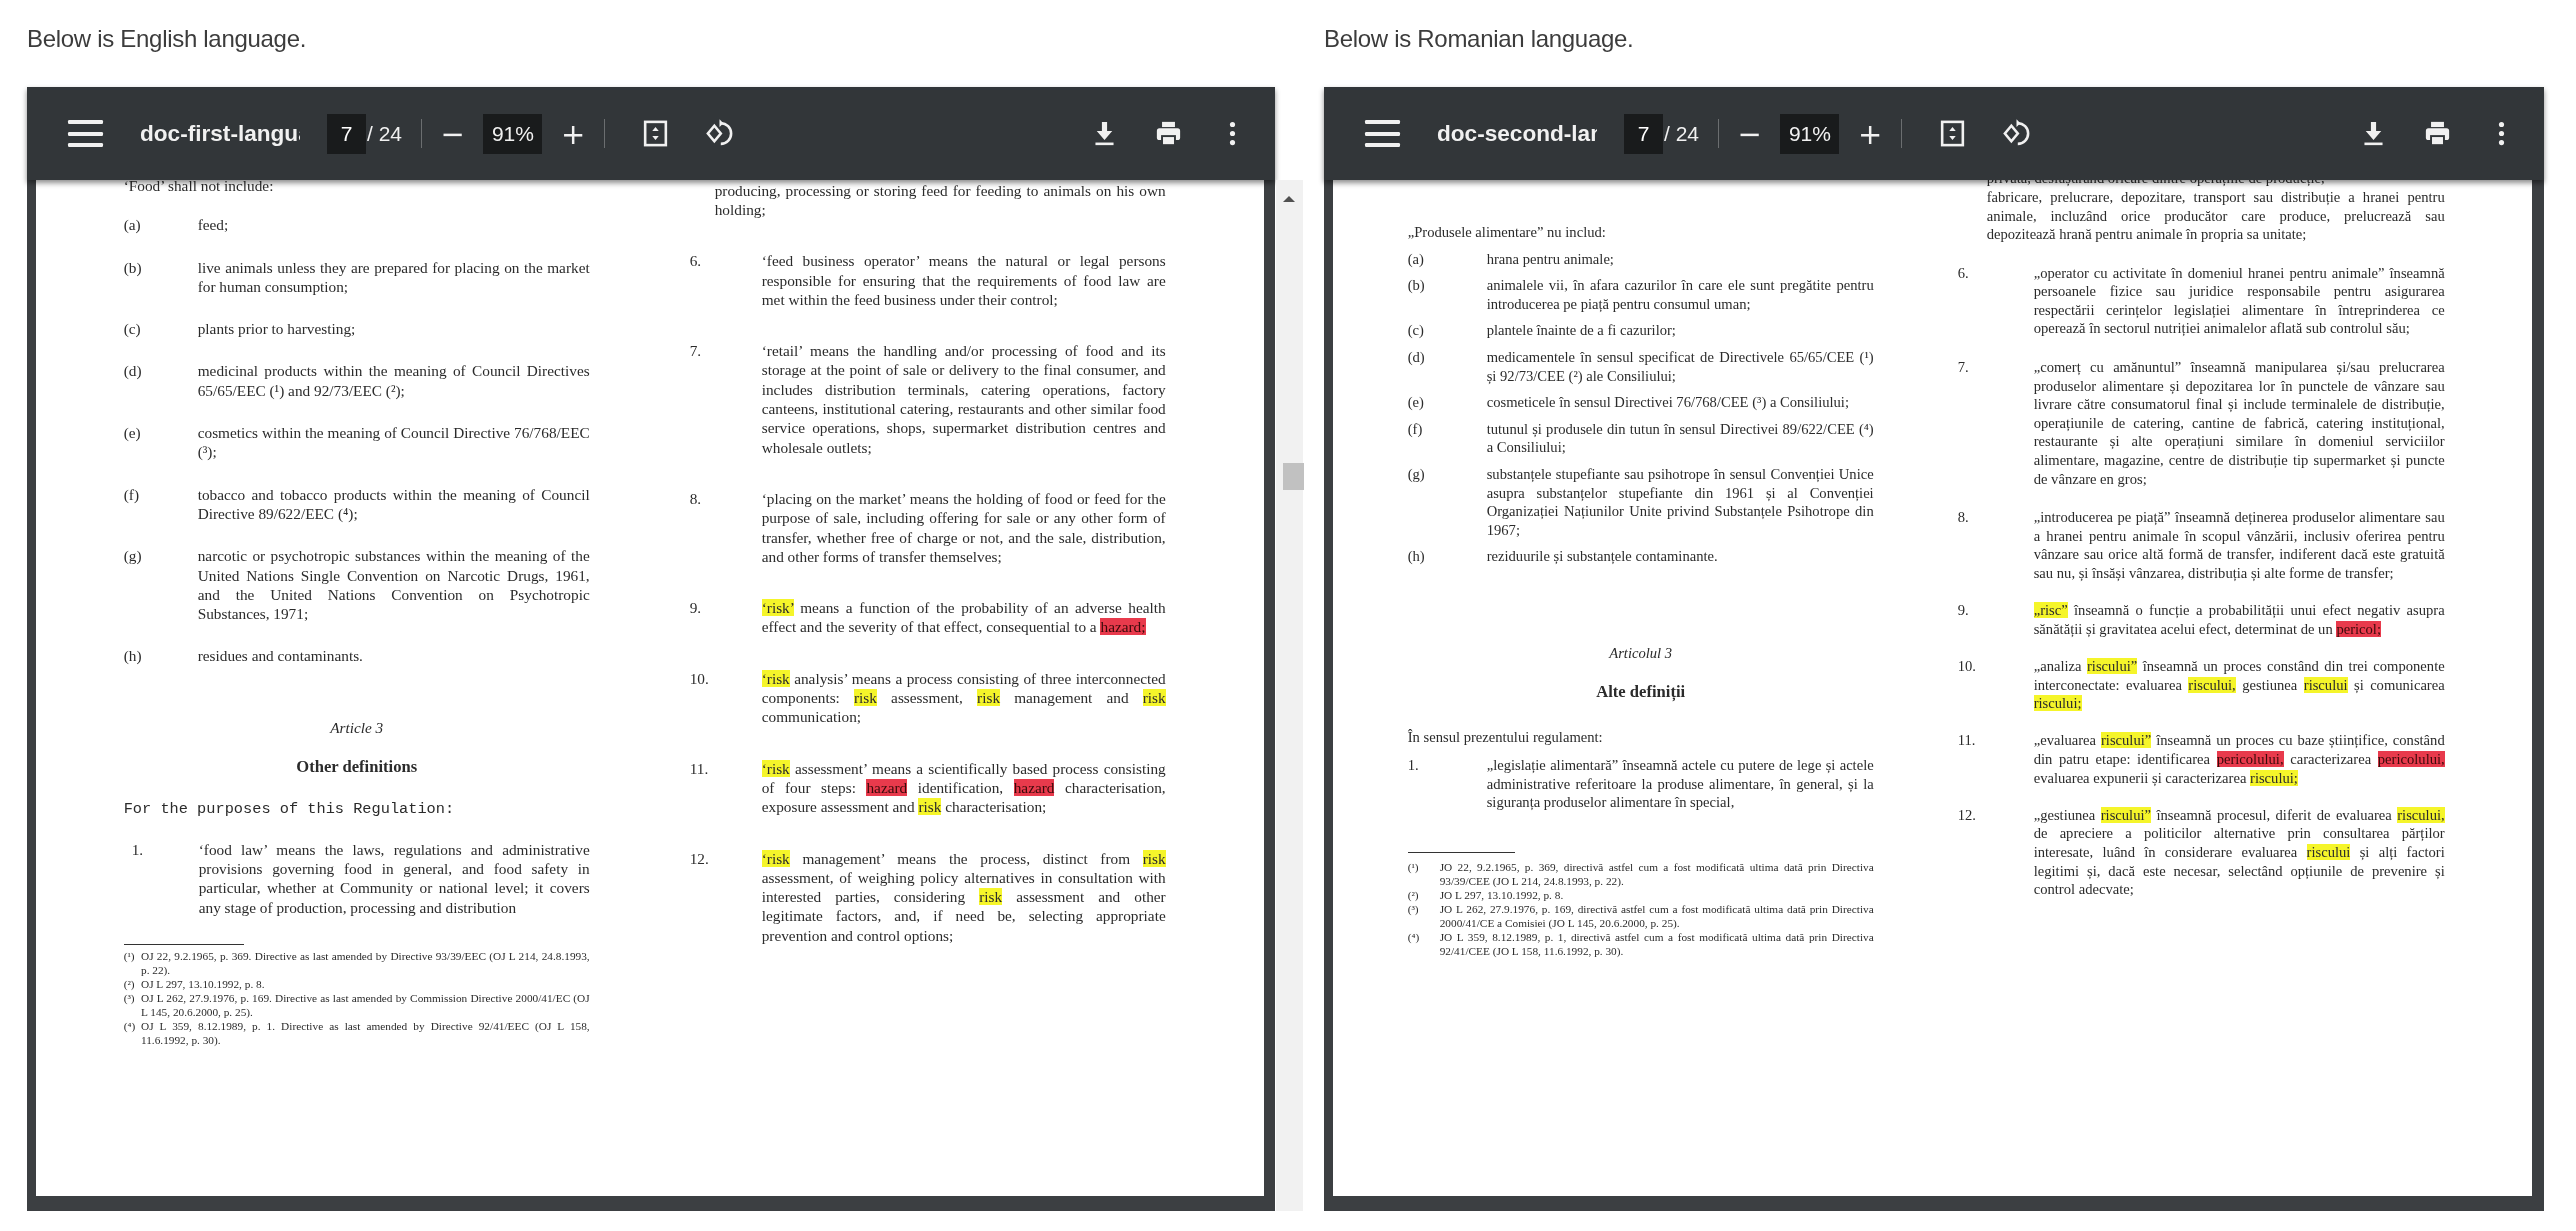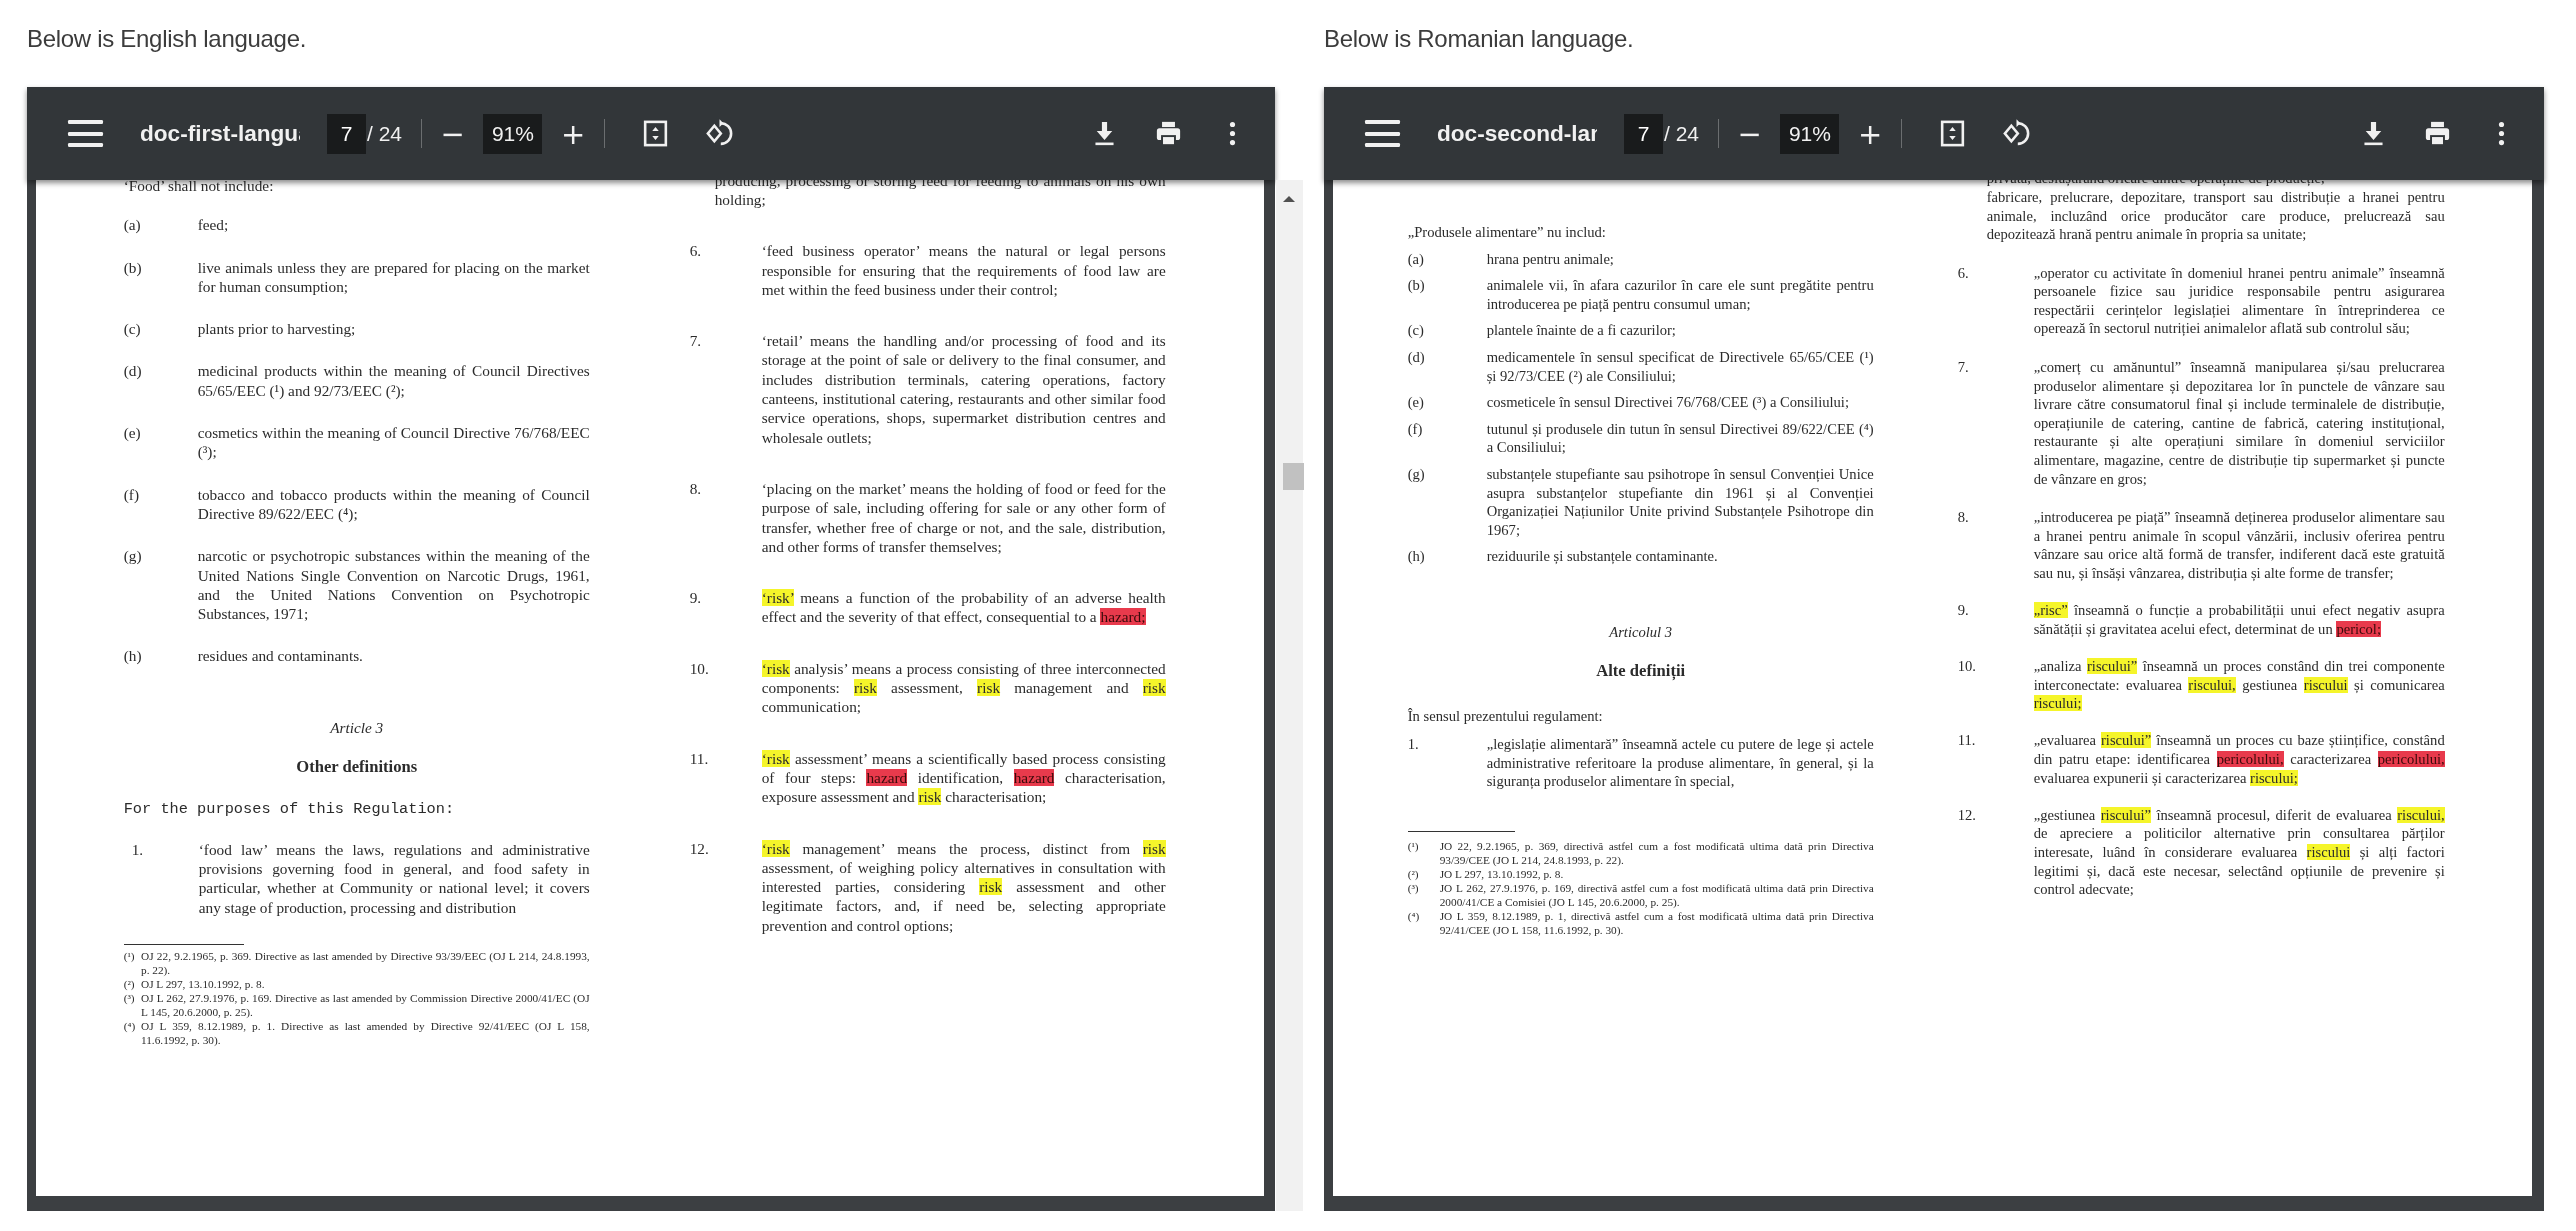--- a/index.html
+++ b/index.html
@@ -180,21 +180,21 @@
       <div class="fn">
           <span class="lbl" style="width:17.3px;">(³)</span>
           <span class="txt">OJ L 262, 27.9.1976, p. 169. Directive as last amended by Commission Directive 2000/41/EC (OJ L 145, 20.6.2000, p. 25).</span>
         </div>
       <div class="fn">
           <span class="lbl" style="width:17.3px;">(⁴)</span>
           <span class="txt">OJ L 359, 8.12.1989, p. 1. Directive as last amended by Directive 92/41/EEC (OJ L 158, 11.6.1992, p. 30).</span>
         </div>
     </div>
 
-    <div class="doc" style="left:654px; top:0px; width:476px;">
+    <div class="doc" style="left:654px; top:10px; width:476px;">
       <p style="margin-top:-9.3px; padding-left:25px;">producing, processing or storing feed for feeding to animals on his own holding;</p>
       <div class="item" style="margin-top:32px;">
           <span class="lbl" style="width:25px;">6.</span>
           <span class="txt">‘feed business operator’ means the natural or legal persons responsible for ensuring that the requirements of food law are met within the feed business under their control;</span>
         </div>
       <div class="item" style="margin-top:32px;">
           <span class="lbl" style="width:25px;">7.</span>
           <span class="txt">‘retail’ means the handling and/or processing of food and its storage at the point of sale or delivery to the final consumer, and includes distribution terminals, catering operations, factory canteens, institutional catering, restaurants and other similar food service operations, shops, supermarket distribution centres and wholesale outlets;</span>
         </div>
       <div class="item" style="margin-top:32px;">
@@ -308,21 +308,21 @@
           <span class="txt">tutunul și produsele din tutun în sensul Directivei 89/622/CEE (⁴) a Consiliului;</span>
         </div>
       <div class="item" style="margin-top:8px;">
           <span class="lbl" style="width:32px;">(g)</span>
           <span class="txt">substanțele stupefiante sau psihotrope în sensul Convenției Unice asupra substanțelor stupefiante din 1961 și al Convenției Organizației Națiunilor Unite privind Substanțele Psihotrope din 1967;</span>
         </div>
       <div class="item" style="margin-top:8px;">
           <span class="lbl" style="width:32px;">(h)</span>
           <span class="txt">reziduurile și substanțele contaminante.</span>
         </div>
-      <p class="art-num" style="margin-top:57px;">Articolul 3</p>
+      <p class="art-num" style="margin-top:78px;">Articolul 3</p>
       <p class="art-title" style="margin-top:20px;">Alte definiții</p>
       <p style="margin-top:27px;">În sensul prezentului regulament:</p>
       <div class="item" style="margin-top:9.3px;">
           <span class="lbl" style="width:32px;">1.</span>
           <span class="txt">„legislație alimentară” înseamnă actele cu putere de lege și actele administrative referitoare la produse alimentare, în general, și la siguranța produselor alimentare în special,</span>
         </div>
       <div class="fn-rule" style="margin-top:40px; width:107px;"></div>
       <div class="fn" style="margin-top:6.7px;">
           <span class="lbl" style="width:32px;">(¹)</span>
           <span class="txt">JO 22, 9.2.1965, p. 369, directivă astfel cum a fost modificată ultima dată prin Directiva 93/39/CEE (JO L 214, 24.8.1993, p. 22).</span>

